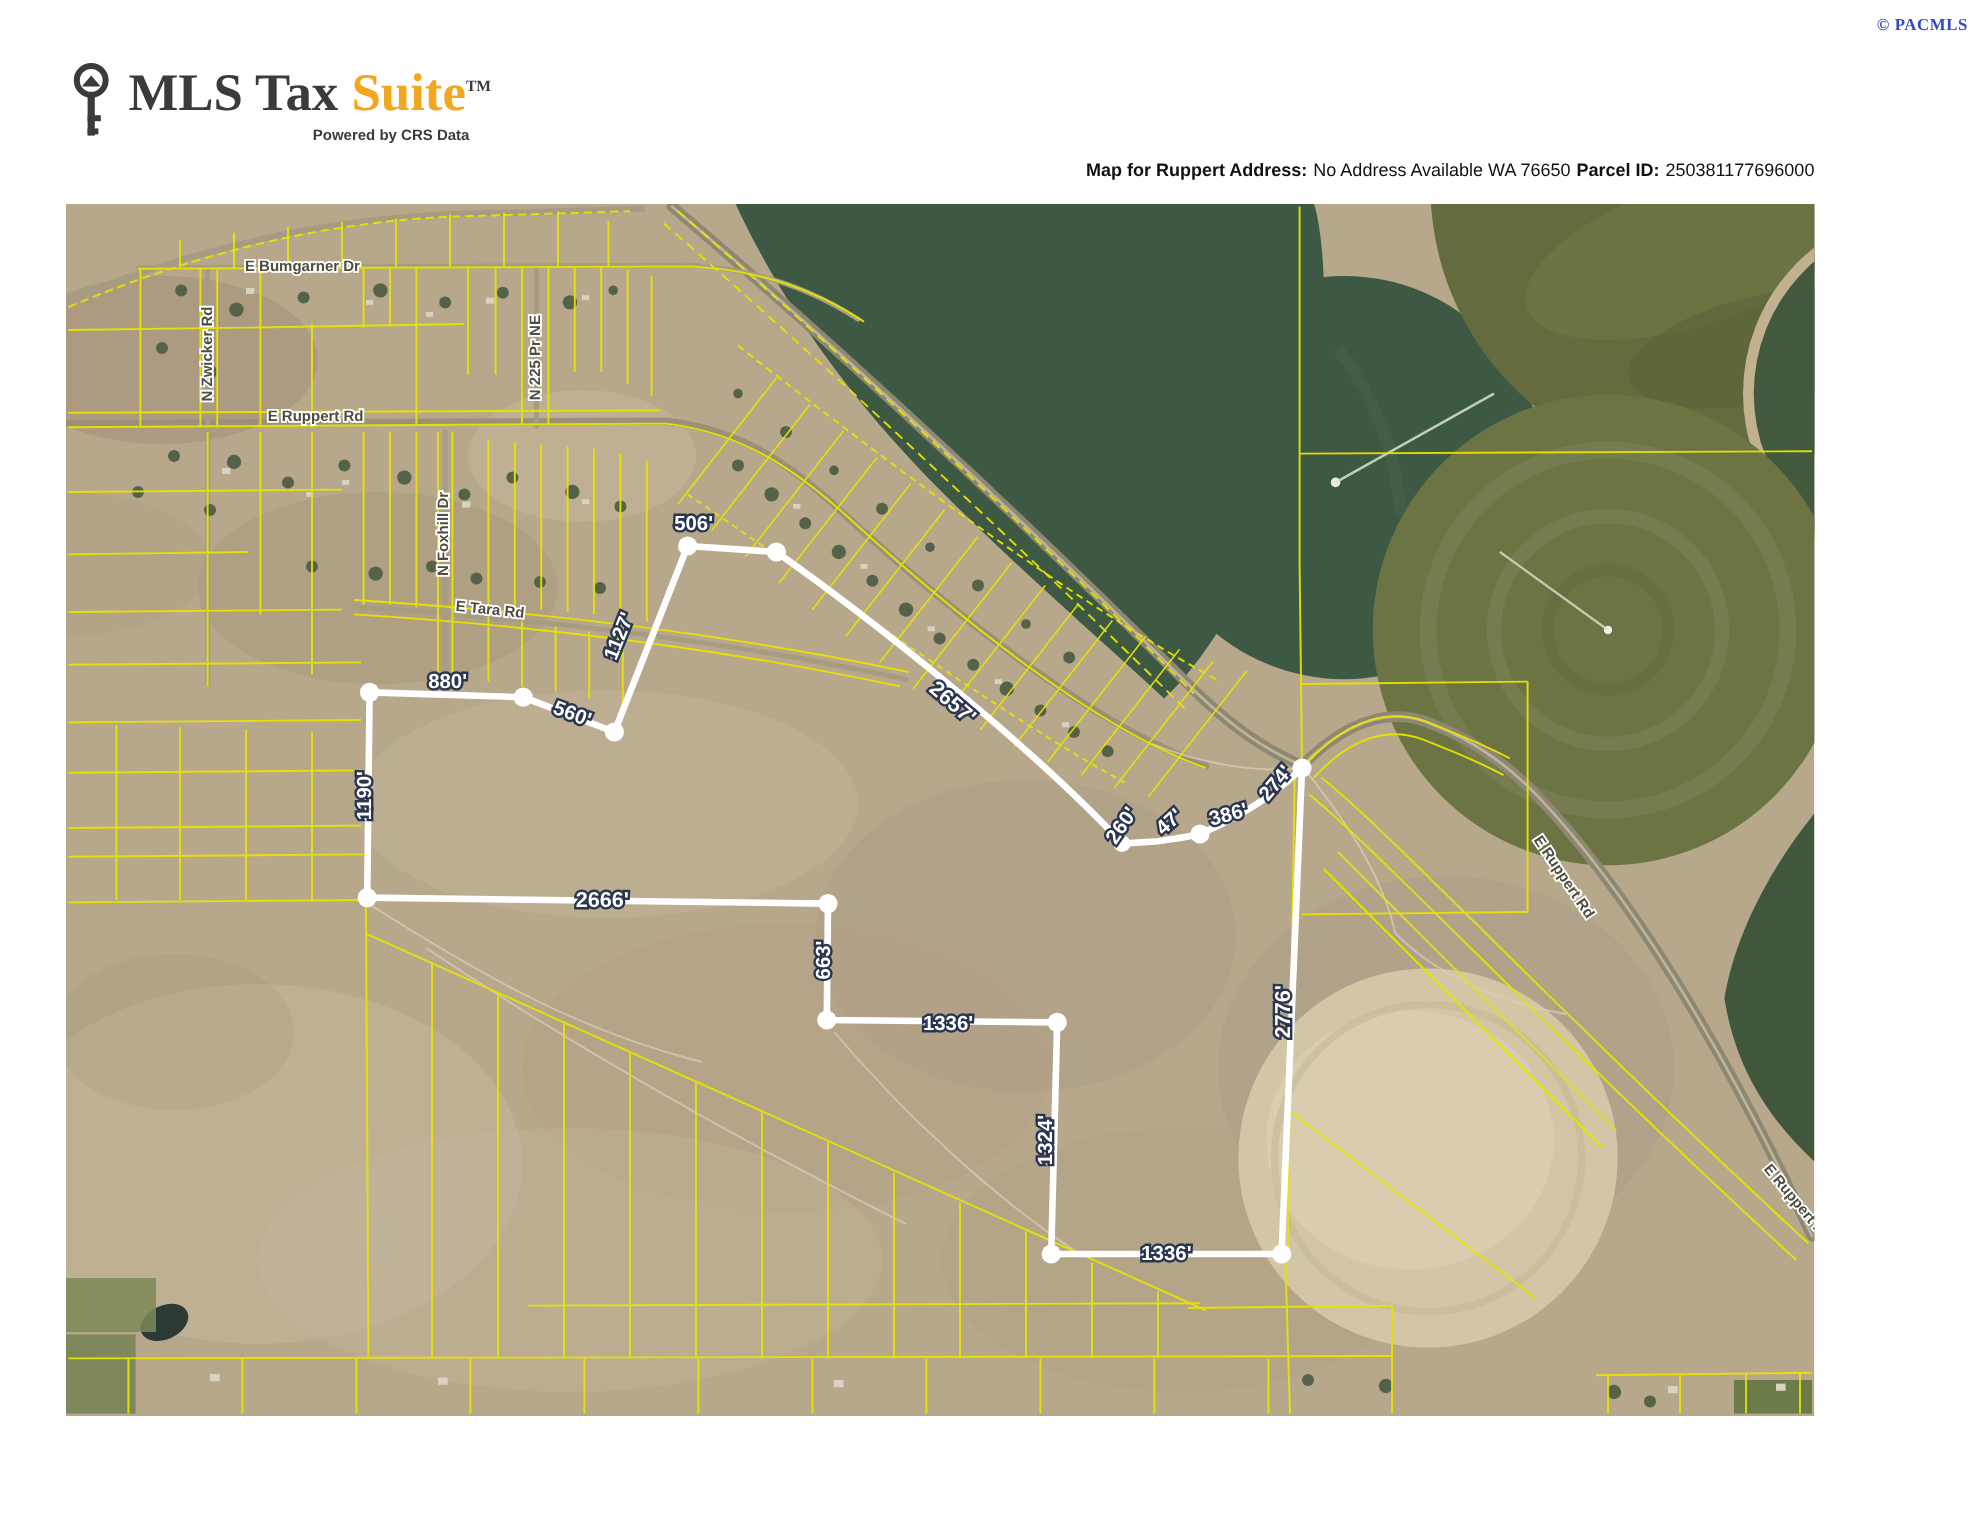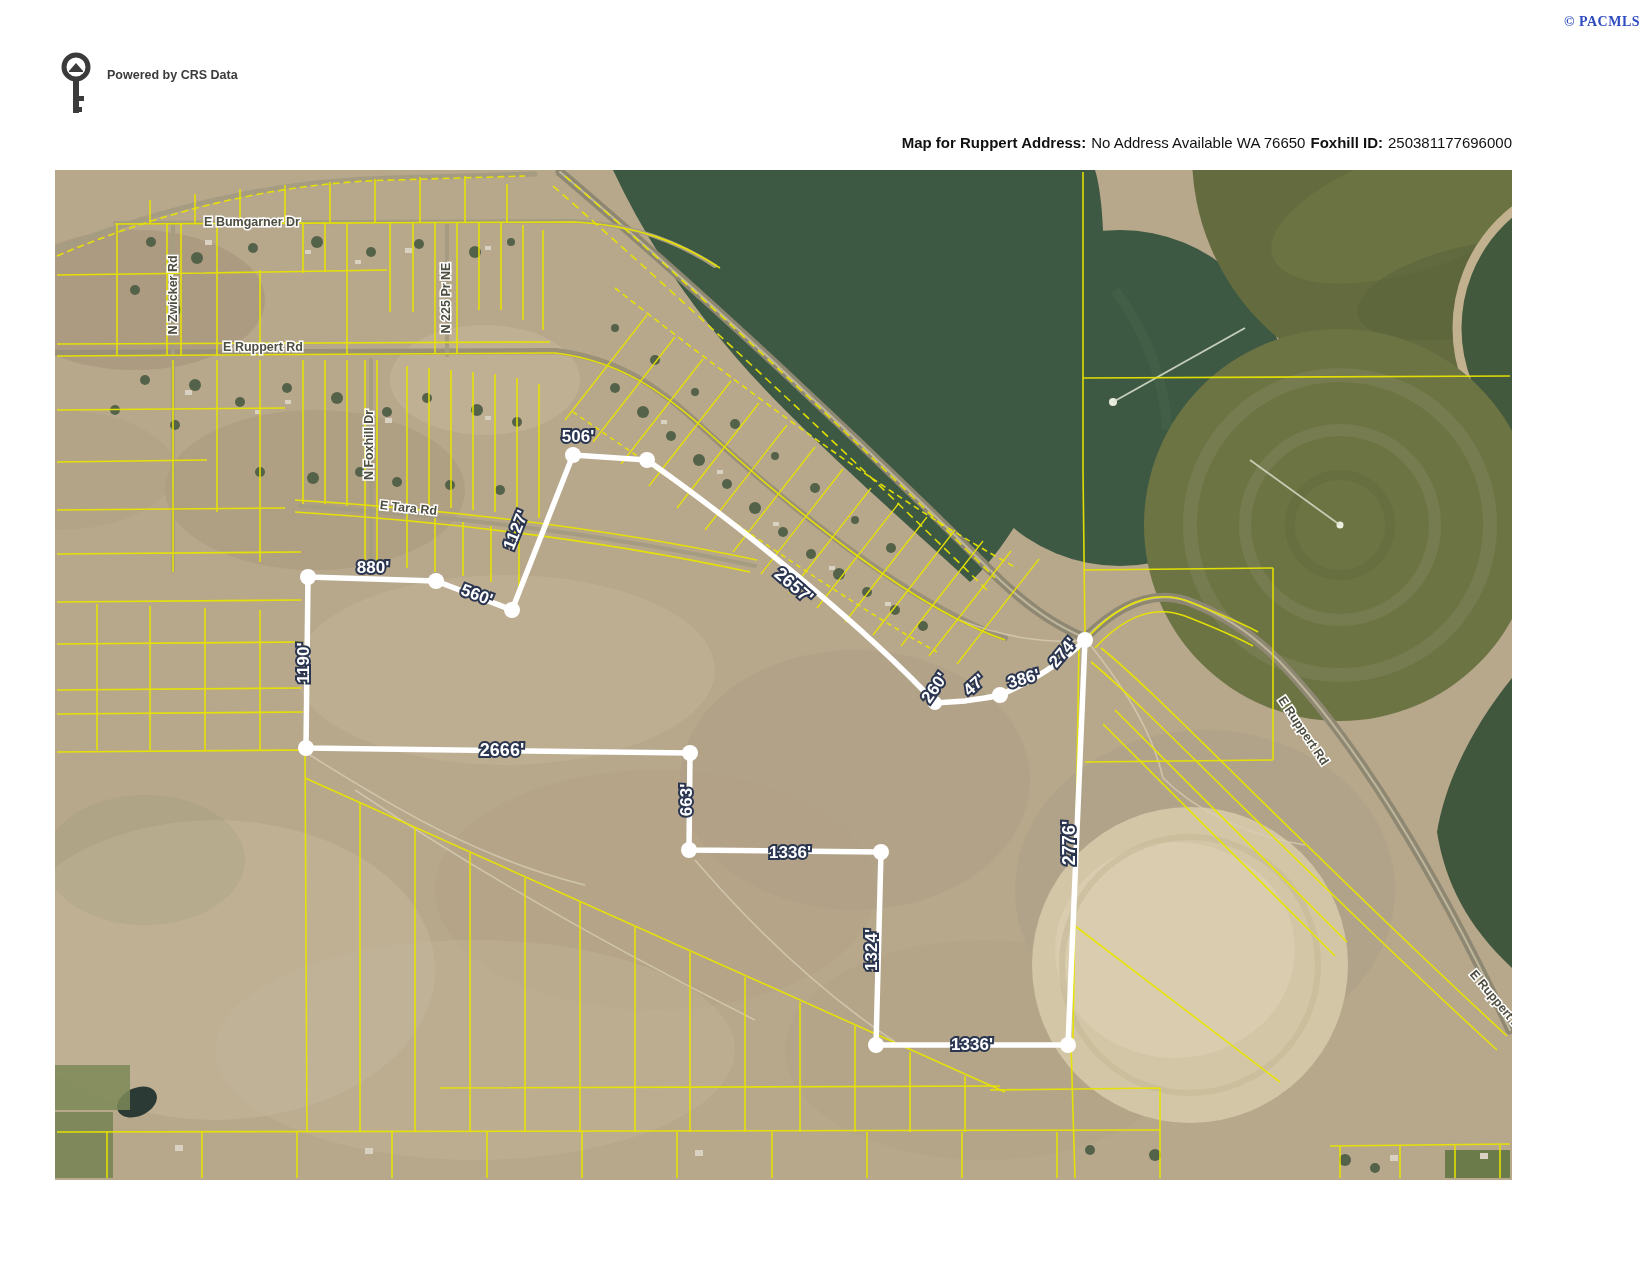--- a/index.html
+++ b/index.html
@@ -4,21 +4,21 @@
 <style>
   html,body{margin:0;padding:0;background:#ffffff;}
   body{width:1650px;height:1275px;position:relative;font-family:"Liberation Sans",sans-serif;overflow:hidden;}
   .pacmls{position:absolute;top:2px;right:10px;font-family:"Liberation Serif",serif;font-weight:bold;font-size:14px;color:#2f4bc0;letter-spacing:.5px;margin-top:12px;}
   .logo{position:absolute;left:55px;top:48px;display:flex;align-items:flex-start;}
   .logo-key{margin-right:10px;margin-top:4px;}
   .logo-textcol{display:flex;flex-direction:column;}
   .logo-title{font-family:"Liberation Serif",serif;font-weight:bold;font-size:44px;line-height:48px;color:#3b3b3b;white-space:nowrap;}
   .logo-title .accent{color:#f2a71e;}
   .logo-title sup{font-size:13px;font-weight:bold;color:#3b3b3b;vertical-align:super;}
-  .logo-tagline{font-size:12.5px;font-weight:bold;color:#3b3b3b;align-self:flex-end;margin-top:20px;margin-right:18px;}
+  .logo-tagline{font-size:12.5px;font-weight:bold;color:#3b3b3b;align-self:flex-end;margin-top:4px;margin-right:18px;}
   .parcel-header{position:absolute;top:134px;right:138px;font-size:15px;color:#111;white-space:nowrap;}
   .parcel-header b{font-weight:bold;}
   .parcel-header .sp{margin-right:5px;}
   .map-wrap{position:absolute;left:55px;top:170px;width:1457px;height:1036px;}
   svg text{user-select:none;}
   .dim{font-family:"Liberation Sans",sans-serif;font-weight:bold;font-size:17px;fill:#ffffff;stroke:#2a3550;stroke-width:4px;paint-order:stroke;text-anchor:middle;}
   .dimbig{font-size:18px;}
   .street{font-family:"Liberation Sans",sans-serif;font-weight:bold;font-size:12.5px;fill:#4d4d40;stroke:#ffffff;stroke-width:3px;paint-order:stroke;text-anchor:middle;}
 </style>
 </head>
@@ -30,26 +30,27 @@
   <span class="logo-key">
     <svg width="42" height="64" viewBox="0 0 42 64">
       <circle cx="21" cy="15" r="12" fill="none" stroke="#3b3b3b" stroke-width="5"></circle>
       <path d="M14,19 L21,11 L28,19 L28,20 L14,20 Z" fill="#3b3b3b"></path>
       <rect x="18" y="27" width="6" height="34" fill="#3b3b3b"></rect>
       <rect x="18" y="44" width="11" height="5" fill="#3b3b3b"></rect>
       <rect x="18" y="55" width="9" height="5" fill="#3b3b3b"></rect>
     </svg>
   </span>
   <span class="logo-textcol">
+    <span class="logo-title"><span>MLS Tax </span><span class="accent">Suite</span><sup>TM</sup></span>
     <span class="logo-tagline">Powered by CRS Data</span>
   </span>
 </div>
 
 <div class="parcel-header">
-  <b class="sp">Map for Ruppert Address:</b><span class="sp">No Address Available WA 76650</span><b class="sp">Foxhill ID:</b><span>250381177696000</span>
+  <b class="sp">Map for Ruppert Address:</b><span class="sp">No Address Available WA 76650</span><b class="sp">Parcel ID:</b><span>250381177696000</span>
 </div>
 
 <div class="map-wrap">
 <svg width="1457" height="1010" viewBox="0 0 1457 1010">
   <defs>
     <clipPath id="mapclip">
           <rect x="0" y="0" width="1457" height="1010"></rect>
         </clipPath>
   </defs>
   <g clip-path="url(#mapclip)">

